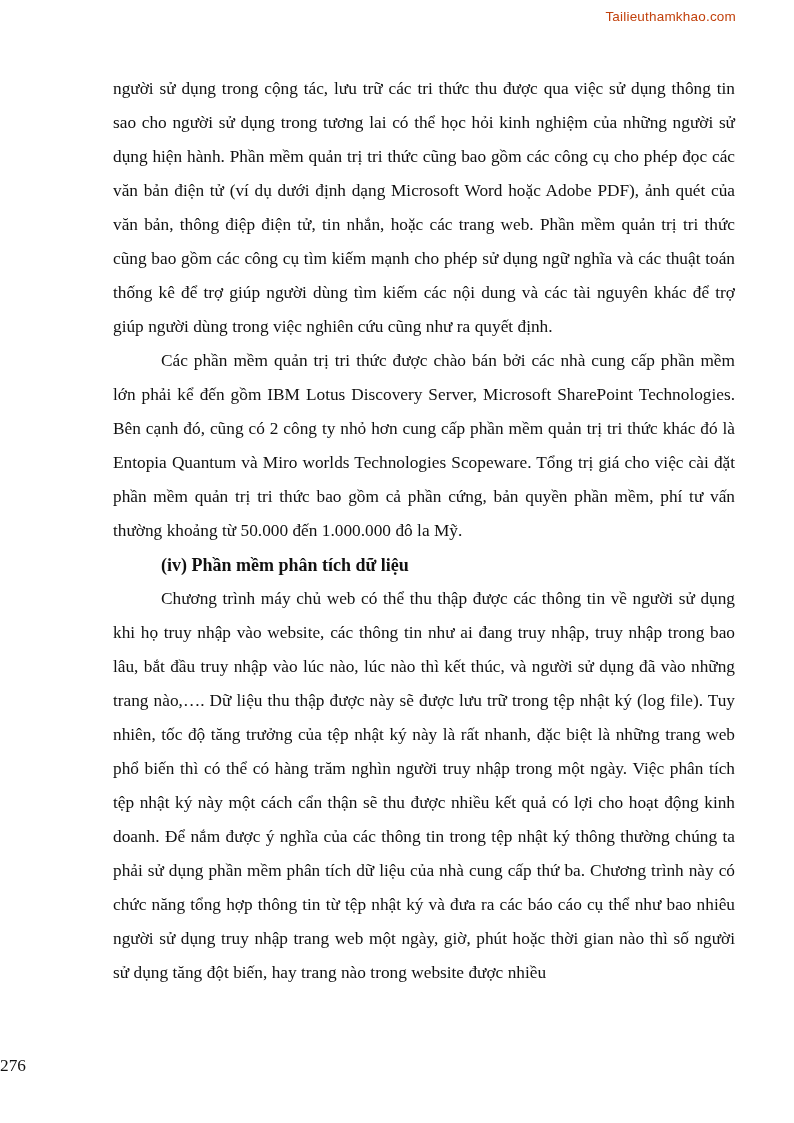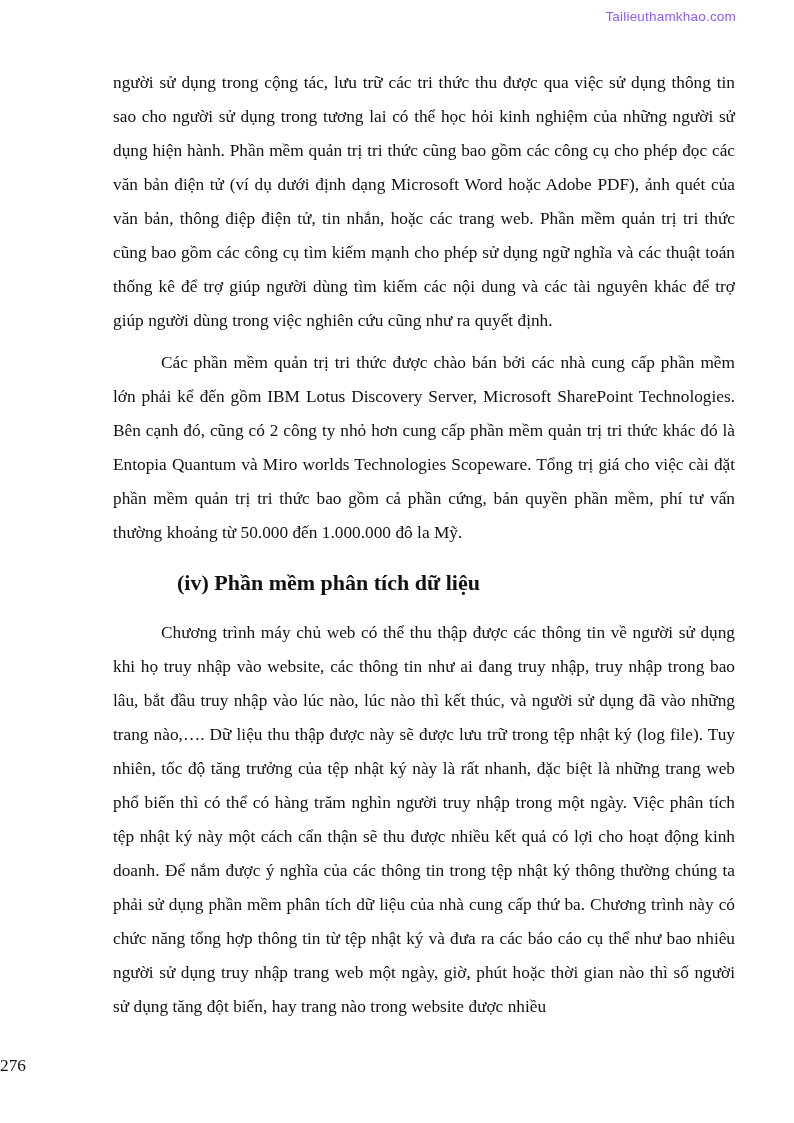--- a/index.html
+++ b/index.html
@@ -18,50 +18,49 @@
     color: #111111;
     box-sizing: border-box;
   }
   .watermark {
     position: absolute;
     top: 9px;
     right: 58px;
     font-family: "Liberation Sans", "DejaVu Sans", sans-serif;
     font-size: 13.5px;
     letter-spacing: 0.2px;
-    color: #8b5cf6;
+    color: #c2410c;
     white-space: nowrap;
     user-select: none;
   }
   .text-block {
     position: absolute;
     left: 113px;
-    top: 66px;
+    top: 72px;
     width: 622px;
   }
   p.para {
     margin: 0;
     padding: 0;
     font-size: 17.3px;
     line-height: 34px;
     text-align: justify;
     text-justify: inter-word;
     text-indent: 0;
     -webkit-hyphens: none;
     hyphens: none;
     word-spacing: 0.1px;
   }
   p.para.indent {
     text-indent: 48px;
-    margin-top: 8px;
   }
   p.heading {
-    margin: 16px;
+    margin: 0;
     padding: 0;
-    font-size: 22px;
+    font-size: 18px;
     line-height: 34px;
     font-weight: bold;
     text-indent: 48px;
     text-align: left;
   }
   .page-number {
     position: absolute;
     left: 0;
     right: 59px;
     top: 1054px;

